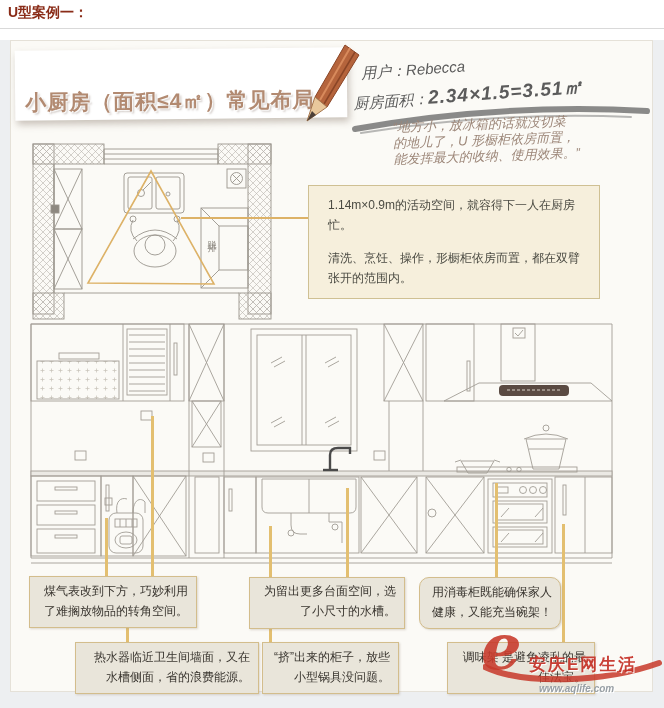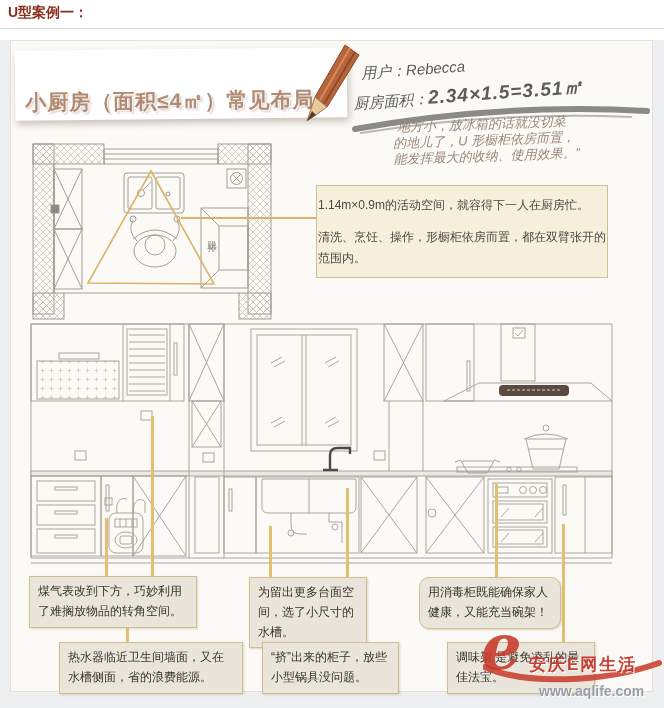--- a/index.html
+++ b/index.html
@@ -42,53 +42,54 @@
   
   .plan-svg{position:absolute;top:100px;left:18px;}
   .plan-appliance-label{
     position:absolute;top:192px;left:194px;writing-mode:vertical-rl;font-size:9px;
     color:#8a857d;letter-spacing:3px;
   }
   .leader{position:absolute;top:176px;left:170px;width:142px;height:2px;background:#ddb267;}
   .elev-svg{position:absolute;top:280px;left:18px;}
   
   .info-box{
-    position:absolute;top:144px;left:305px;width:292px;box-sizing:border-box;
-    background:#f6efdc;border:1px solid #cfc093;padding:9px 1px;
+    position:absolute;top:144px;left:297px;width:292px;box-sizing:border-box;
+    background:#f6efdc;border:1px solid #cfc093;padding:9px 19px;
     font-size:12px;color:#4a4a42;line-height:1.7;
   }
   .info-box p{margin:0;}
   .info-box p + p{margin-top:12px;}
   
   .conn{position:absolute;width:3px;background:#e3bf70;}
   
   .callout{
     position:absolute;box-sizing:border-box;background:#e9e5da;border:1px solid #d3bd8c;
     padding:5px 8px;font-size:12px;color:#38342e;line-height:1.65;
     box-shadow:1px 1px 2px rgba(160,150,130,.35);
+    text-align:right;
   }
   .b1{top:535px;left:18px;width:168px;}
-  .b2{top:601px;left:48px;width:184px;}
-  .b3{top:536px;left:238px;width:118px;}
+  .b2{top:601px;left:64px;width:184px;}
+  .b3{top:536px;left:238px;width:156px;font-family:Liberation Mono, monospace;}
   .b4{top:601px;left:251px;width:137px;}
   .b5{top:536px;left:408px;width:142px;border-radius:10px;}
   .b6{top:601px;left:436px;width:148px;}
   
   .wm-e{
     position:absolute;top:568px;left:470px;font-size:64px;font-weight:bold;font-style:italic;
     color:#c8392a;opacity:.88;font-family:"DejaVu Serif","Liberation Serif",serif;
   }
   .wm-swoosh{position:absolute;top:612px;left:472px;opacity:.85;}
   .wm-site{
     position:absolute;top:612px;left:518px;font-size:17px;font-weight:bold;color:#c53026;
     letter-spacing:2px;text-shadow:1px 1px 0 #fff;opacity:.92;white-space:nowrap;
   }
   .wm-url{
-    position:absolute;top:642px;left:528px;font-size:14px;font-weight:bold;color:#98a0a6;
-    text-shadow:1px 1px 0 #fff;white-space:nowrap;
+    position:absolute;top:642px;left:528px;font-size:10px;font-weight:bold;color:#98a0a6;
+    text-shadow:1px 1px 0 #fff;white-space:nowrap;font-style:italic;
   }
   svg{display:block;}
 </style>
 </head>
 <body>
 
 <div class="top-white"></div>
 <div class="topbar-heading">U型案例一：</div>
 <div class="divider"></div>
 

